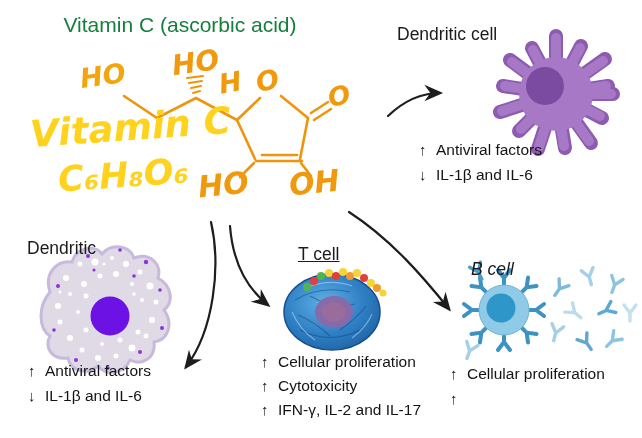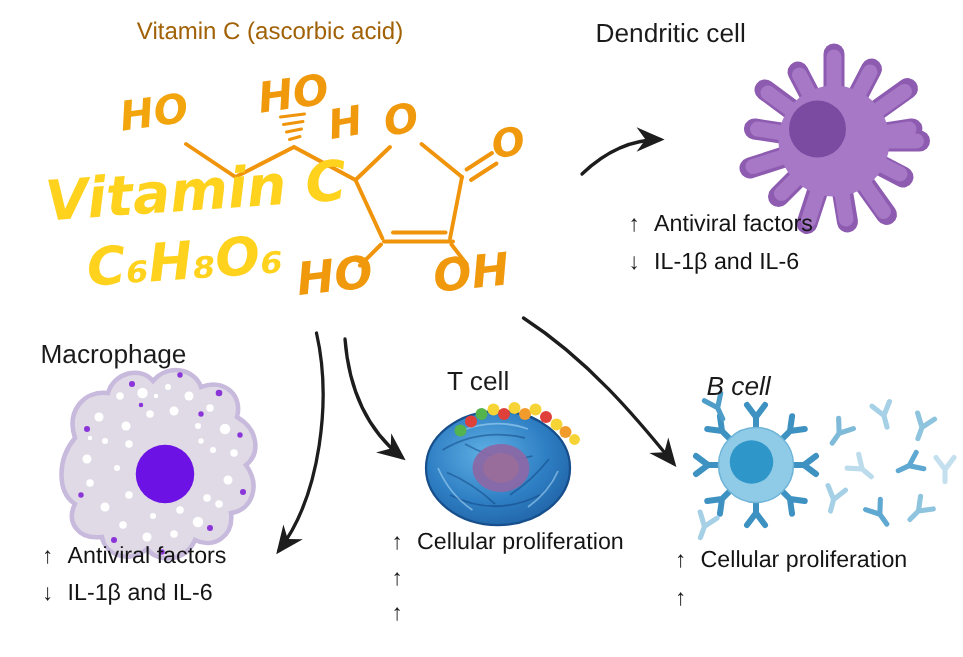--- a/index.html
+++ b/index.html
@@ -1,22 +1,22 @@
 <!DOCTYPE html>
 <html><head>
 <meta charset="utf-8">
 <style>
   html,body{margin:0;padding:0;background:#888;}
   #canvas{
     position:relative;width:642px;height:438px;background:#ffffff;
     overflow:hidden;font-family:"Liberation Sans",sans-serif;color:#1b1b1b;
   }
   .abs{position:absolute;}
-  .cell-label{font-size:17.5px;color:#1b1b1b;white-space:nowrap;}
-  .fig-title{font-size:16px;color:#a16207;text-align:center;white-space:nowrap;}
+  .cell-label{font-size:17.5px;color:#1b1b1b;white-space:nowrap;margin-top:12px;}
+  .fig-title{font-size:21px;color:#15803d;text-align:center;white-space:nowrap;}
   .fx-list{display:flex;flex-direction:column;}
   .fx{display:flex;align-items:baseline;font-size:15.5px;color:#141414;white-space:nowrap;}
   .fxa{width:17px;display:inline-block;font-size:15px;color:#1b1b1b;}
   .chem-label{font-style:italic;font-weight:bold;font-family:"DejaVu Sans",sans-serif;
     white-space:nowrap;line-height:1;}
   .script{font-style:italic;font-weight:bold;font-family:"DejaVu Sans",sans-serif;
     white-space:nowrap;line-height:1;}
   svg{position:absolute;left:0;top:0;}
 </style>
 </head>
@@ -281,43 +281,45 @@
     <div class="fx">
       <span class="fxa">↑</span>
       <span>Antiviral factors</span>
     </div>
     <div class="fx">
       <span class="fxa">↓</span>
       <span>IL-1β and IL-6</span>
     </div>
   </div>
 
-  <div class="abs cell-label" style="left:27px;top:226px;">Macrophage</div>
+  <div class="abs cell-label" style="left:27px;top:226px;">Dendritic</div>
   <div class="abs fx-list" style="left:28px;top:362px;gap:7px;">
     <div class="fx">
       <span class="fxa">↑</span>
       <span>Antiviral factors</span>
     </div>
     <div class="fx">
       <span class="fxa">↓</span>
       <span>IL-1β and IL-6</span>
     </div>
   </div>
 
-  <div class="abs cell-label" style="left:298px;top:244px;">T cell</div>
+  <div class="abs cell-label" style="left:298px;top:232px;text-decoration:underline;">T cell</div>
   <div class="abs fx-list" style="left:261px;top:353px;gap:6px;">
     <div class="fx">
       <span class="fxa">↑</span>
       <span>Cellular proliferation</span>
     </div>
     <div class="fx">
       <span class="fxa">↑</span>
-    </div>
-    <div class="fx">
-      <span class="fxa">↑</span>
+      <span>Cytotoxicity</span>
+    </div>
+    <div class="fx">
+      <span class="fxa">↑</span>
+      <span>IFN-γ, IL-2 and IL-17</span>
     </div>
   </div>
 
   <div class="abs cell-label" style="left:471px;top:247px;font-style:italic;">B cell</div>
   <div class="abs fx-list" style="left:450px;top:365px;gap:7px;">
     <div class="fx">
       <span class="fxa">↑</span>
       <span>Cellular proliferation</span>
     </div>
     <div class="fx">

